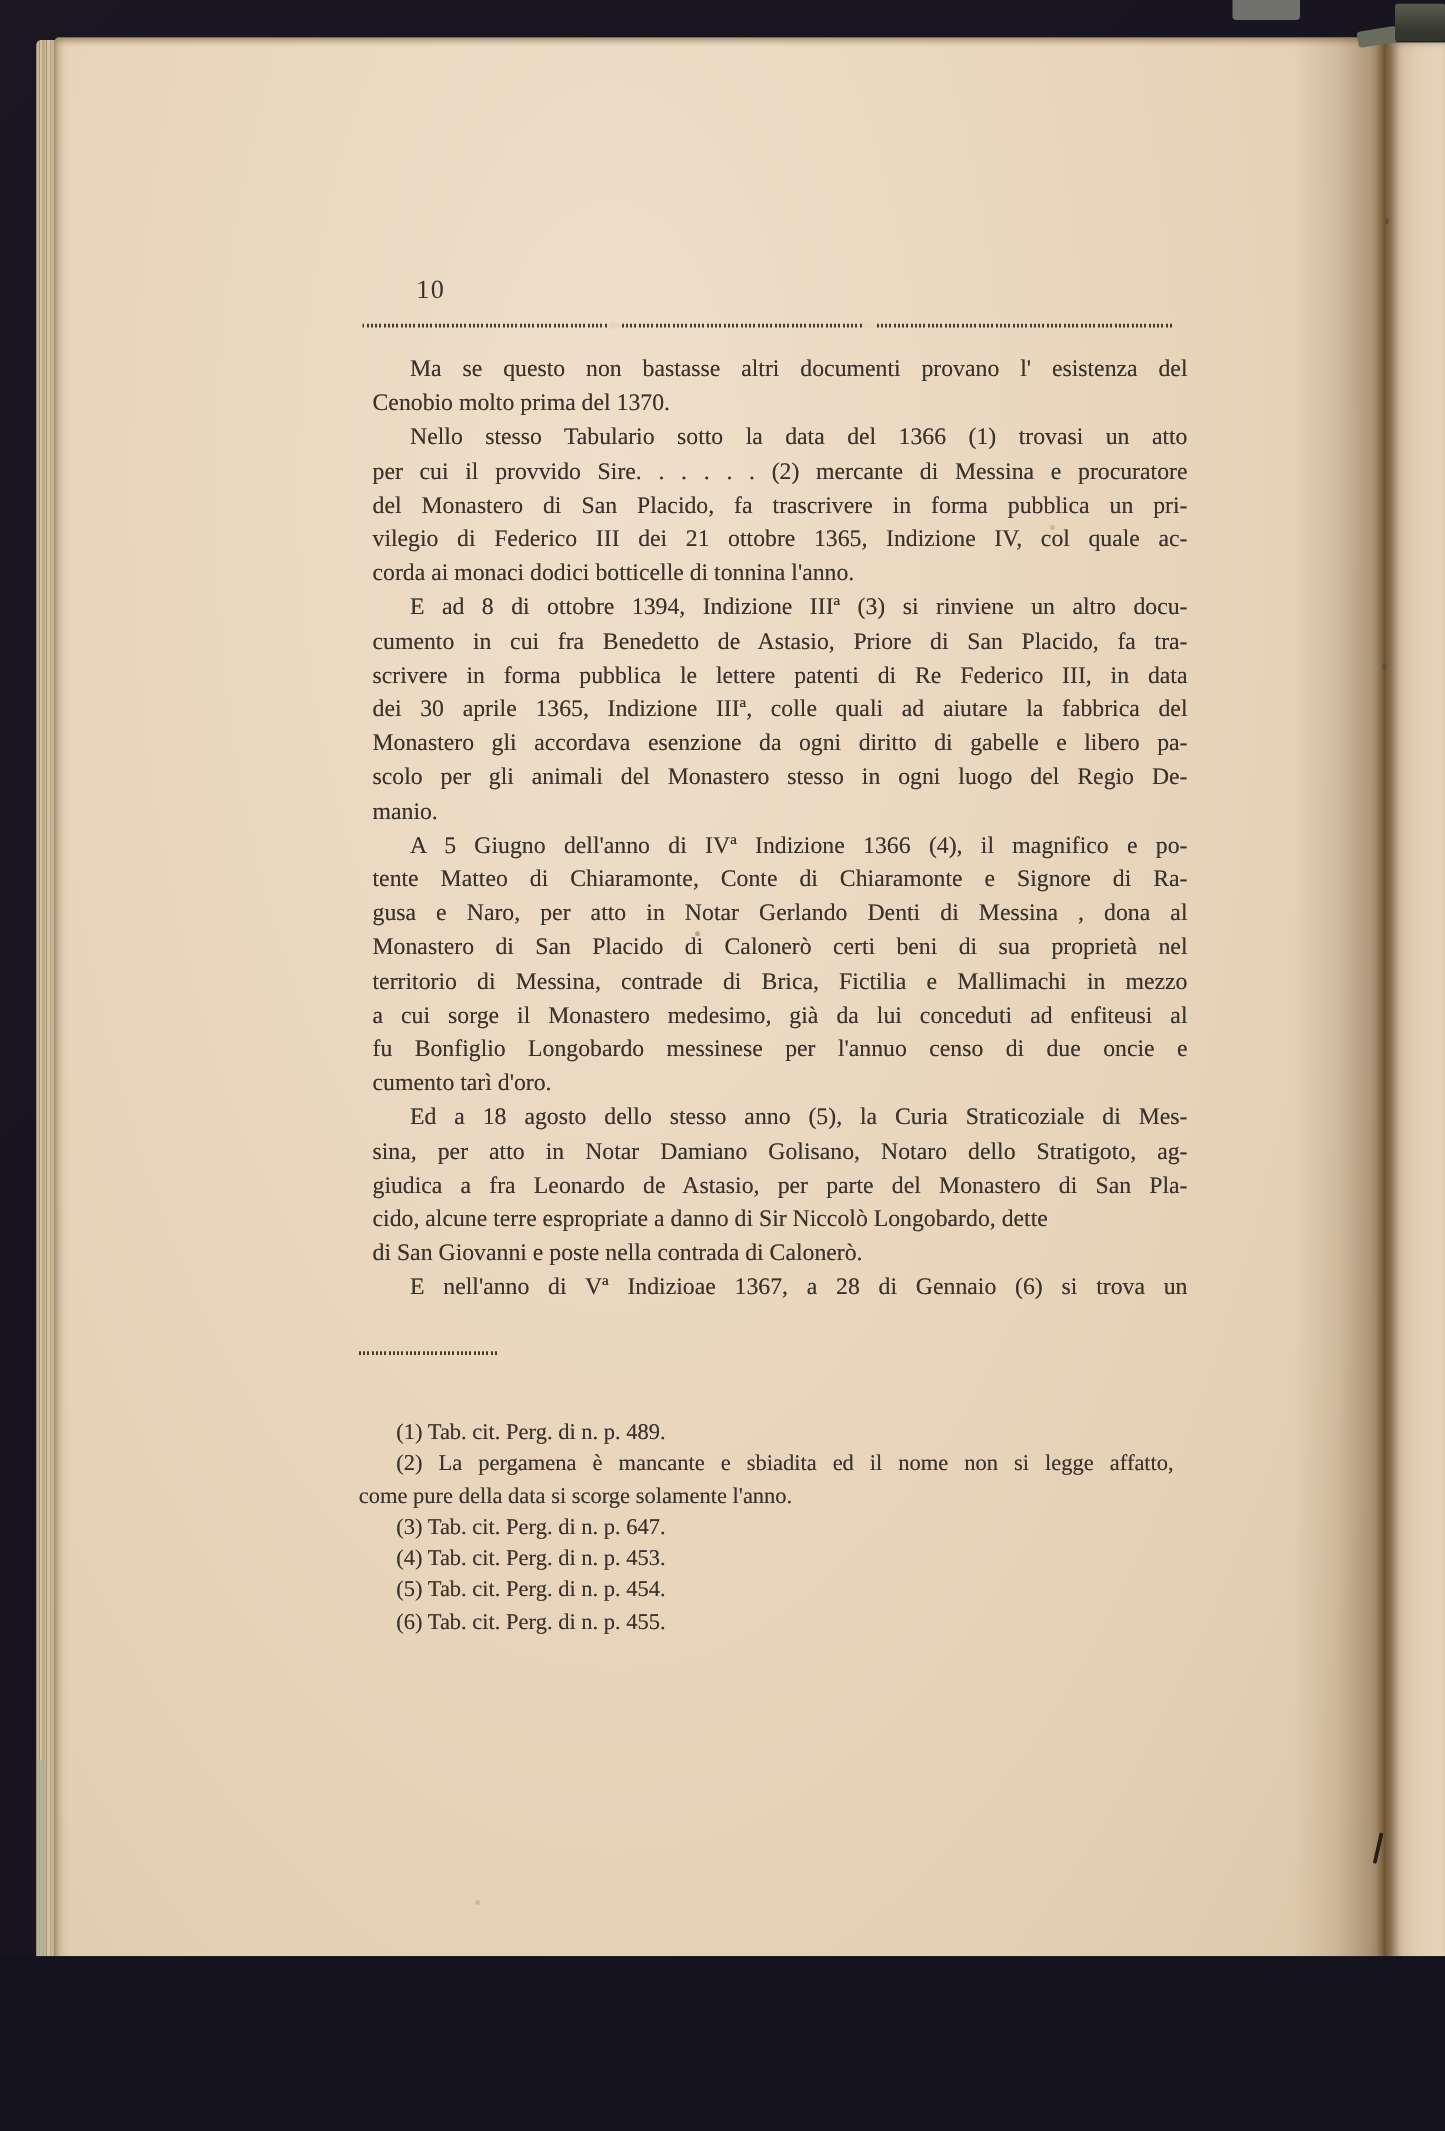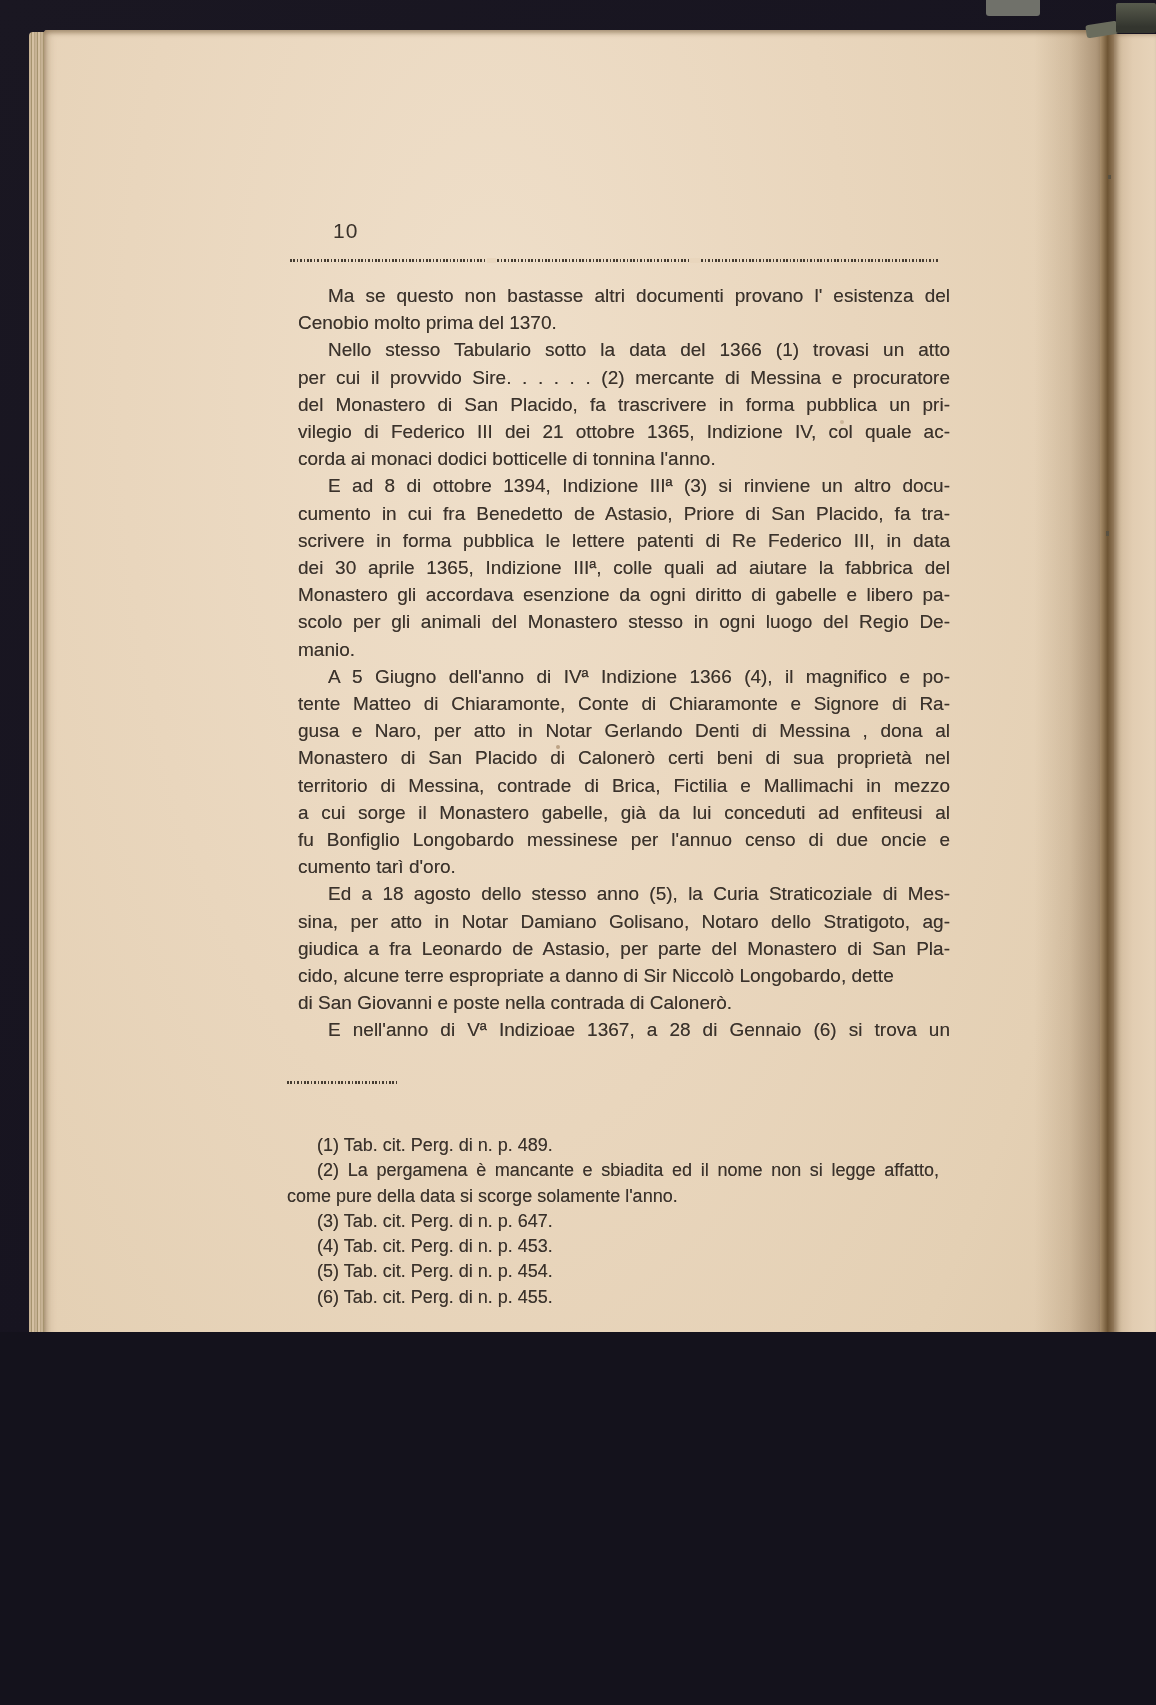--- a/index.html
+++ b/index.html
@@ -1,18 +1,18 @@
 <!DOCTYPE html>
 <html><head>
 <meta charset="utf-8">
 <style>
   html,body{margin:0;padding:0;background:#14121c;}
-  .shot{position:relative;width:1156px;height:1332px;overflow:hidden;
+  .shot{position:relative;width:1156px;height:1565px;overflow:hidden;
         background:linear-gradient(135deg,#1a1722 0%,#171420 55%,#1b1826 100%);
-        font-family:Liberation Sans, sans-serif;}
+        font-family:Liberation Serif, serif;}
   .abs{position:absolute;}
 
   
   .stack{left:29px;top:32px;width:16px;height:1634px;border-radius:4px 0 0 6px;
          background:repeating-linear-gradient(90deg,#c6b294 0 2px,#a6946f 2px 3px,#d5c1a3 3px 5px,#baa685 5px 6px);}
   .stack-green{left:30px;top:1408px;width:5px;height:254px;background:#a9b294;opacity:.75;border-radius:2px;}
 
   
   .page{left:44px;top:30px;width:1058px;height:1638px;border-radius:3px 0 0 8px;
         background:radial-gradient(ellipse at 42% 22%,#efdfca 0%,#e9d6bd 42%,#e4d0b4 72%,#dcc6a8 100%);
@@ -104,21 +104,21 @@
     <div class="line">scrivere in forma pubblica le lettere patenti di Re Federico III, in data</div>
     <div class="line">dei 30 aprile 1365, Indizione IIIª, colle quali ad aiutare la fabbrica del</div>
     <div class="line">Monastero gli accordava esenzione da ogni diritto di gabelle e libero pa-</div>
     <div class="line">scolo per gli animali del Monastero stesso in ogni luogo del Regio De-</div>
     <div class="line pend">manio.</div>
     <div class="line indent">A 5 Giugno dell'anno di IVª Indizione 1366 (4), il magnifico e po-</div>
     <div class="line">tente Matteo di Chiaramonte, Conte di Chiaramonte e Signore di Ra-</div>
     <div class="line">gusa e Naro, per atto in Notar Gerlando Denti di Messina , dona al</div>
     <div class="line">Monastero di San Placido di Calonerò certi beni di sua proprietà nel</div>
     <div class="line">territorio di Messina, contrade di Brica, Fictilia e Mallimachi in mezzo</div>
-    <div class="line">a cui sorge il Monastero gabelle, già da lui conceduti ad enfiteusi al</div>
+    <div class="line">a cui sorge il Monastero medesimo, già da lui conceduti ad enfiteusi al</div>
     <div class="line">fu Bonfiglio Longobardo messinese per l'annuo censo di due oncie e</div>
     <div class="line pend">cumento tarì d'oro.</div>
     <div class="line indent">Ed a 18 agosto dello stesso anno (5), la Curia Straticoziale di Mes-</div>
     <div class="line">sina, per atto in Notar Damiano Golisano, Notaro dello Stratigoto, ag-</div>
     <div class="line">giudica a fra Leonardo de Astasio, per parte del Monastero di San Pla-</div>
     <div class="line pend">cido, alcune terre espropriate a danno di Sir Niccolò Longobardo, dette</div>
     <div class="line pend">di San Giovanni e poste nella contrada di Calonerò.</div>
     <div class="line indent">E nell'anno di Vª Indizioae 1367, a 28 di Gennaio (6) si trova un</div>
   </div>
 

